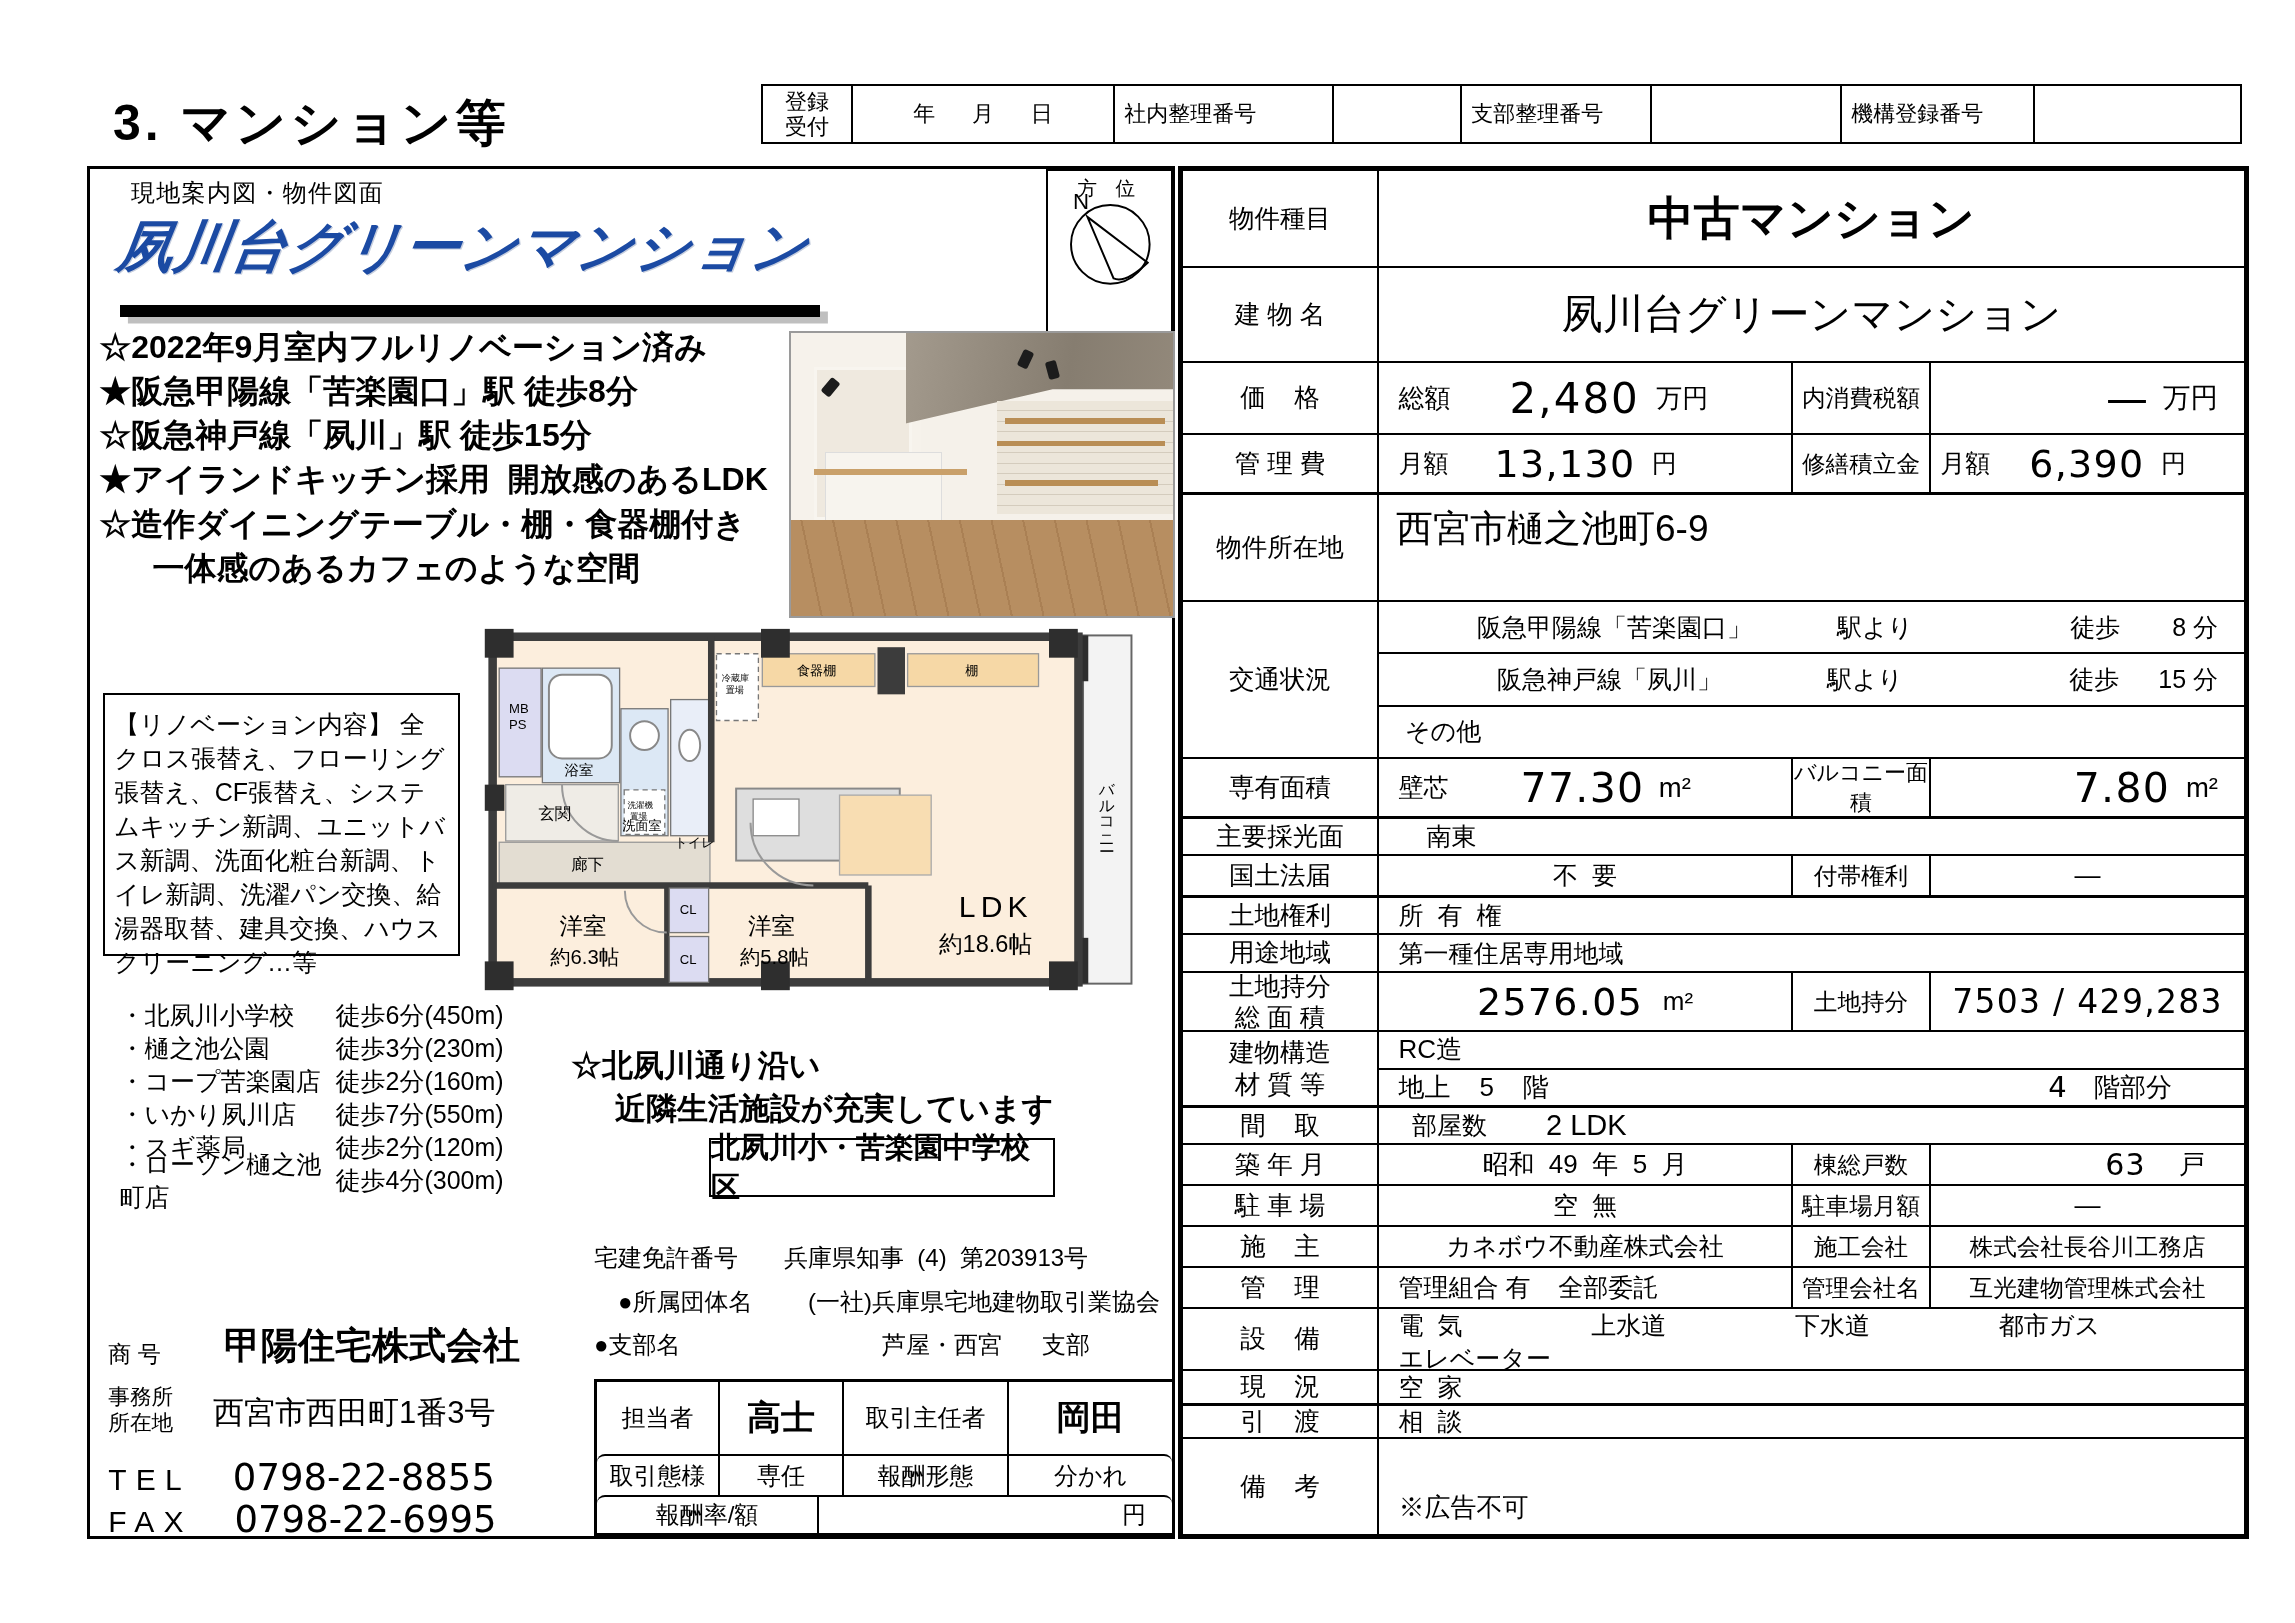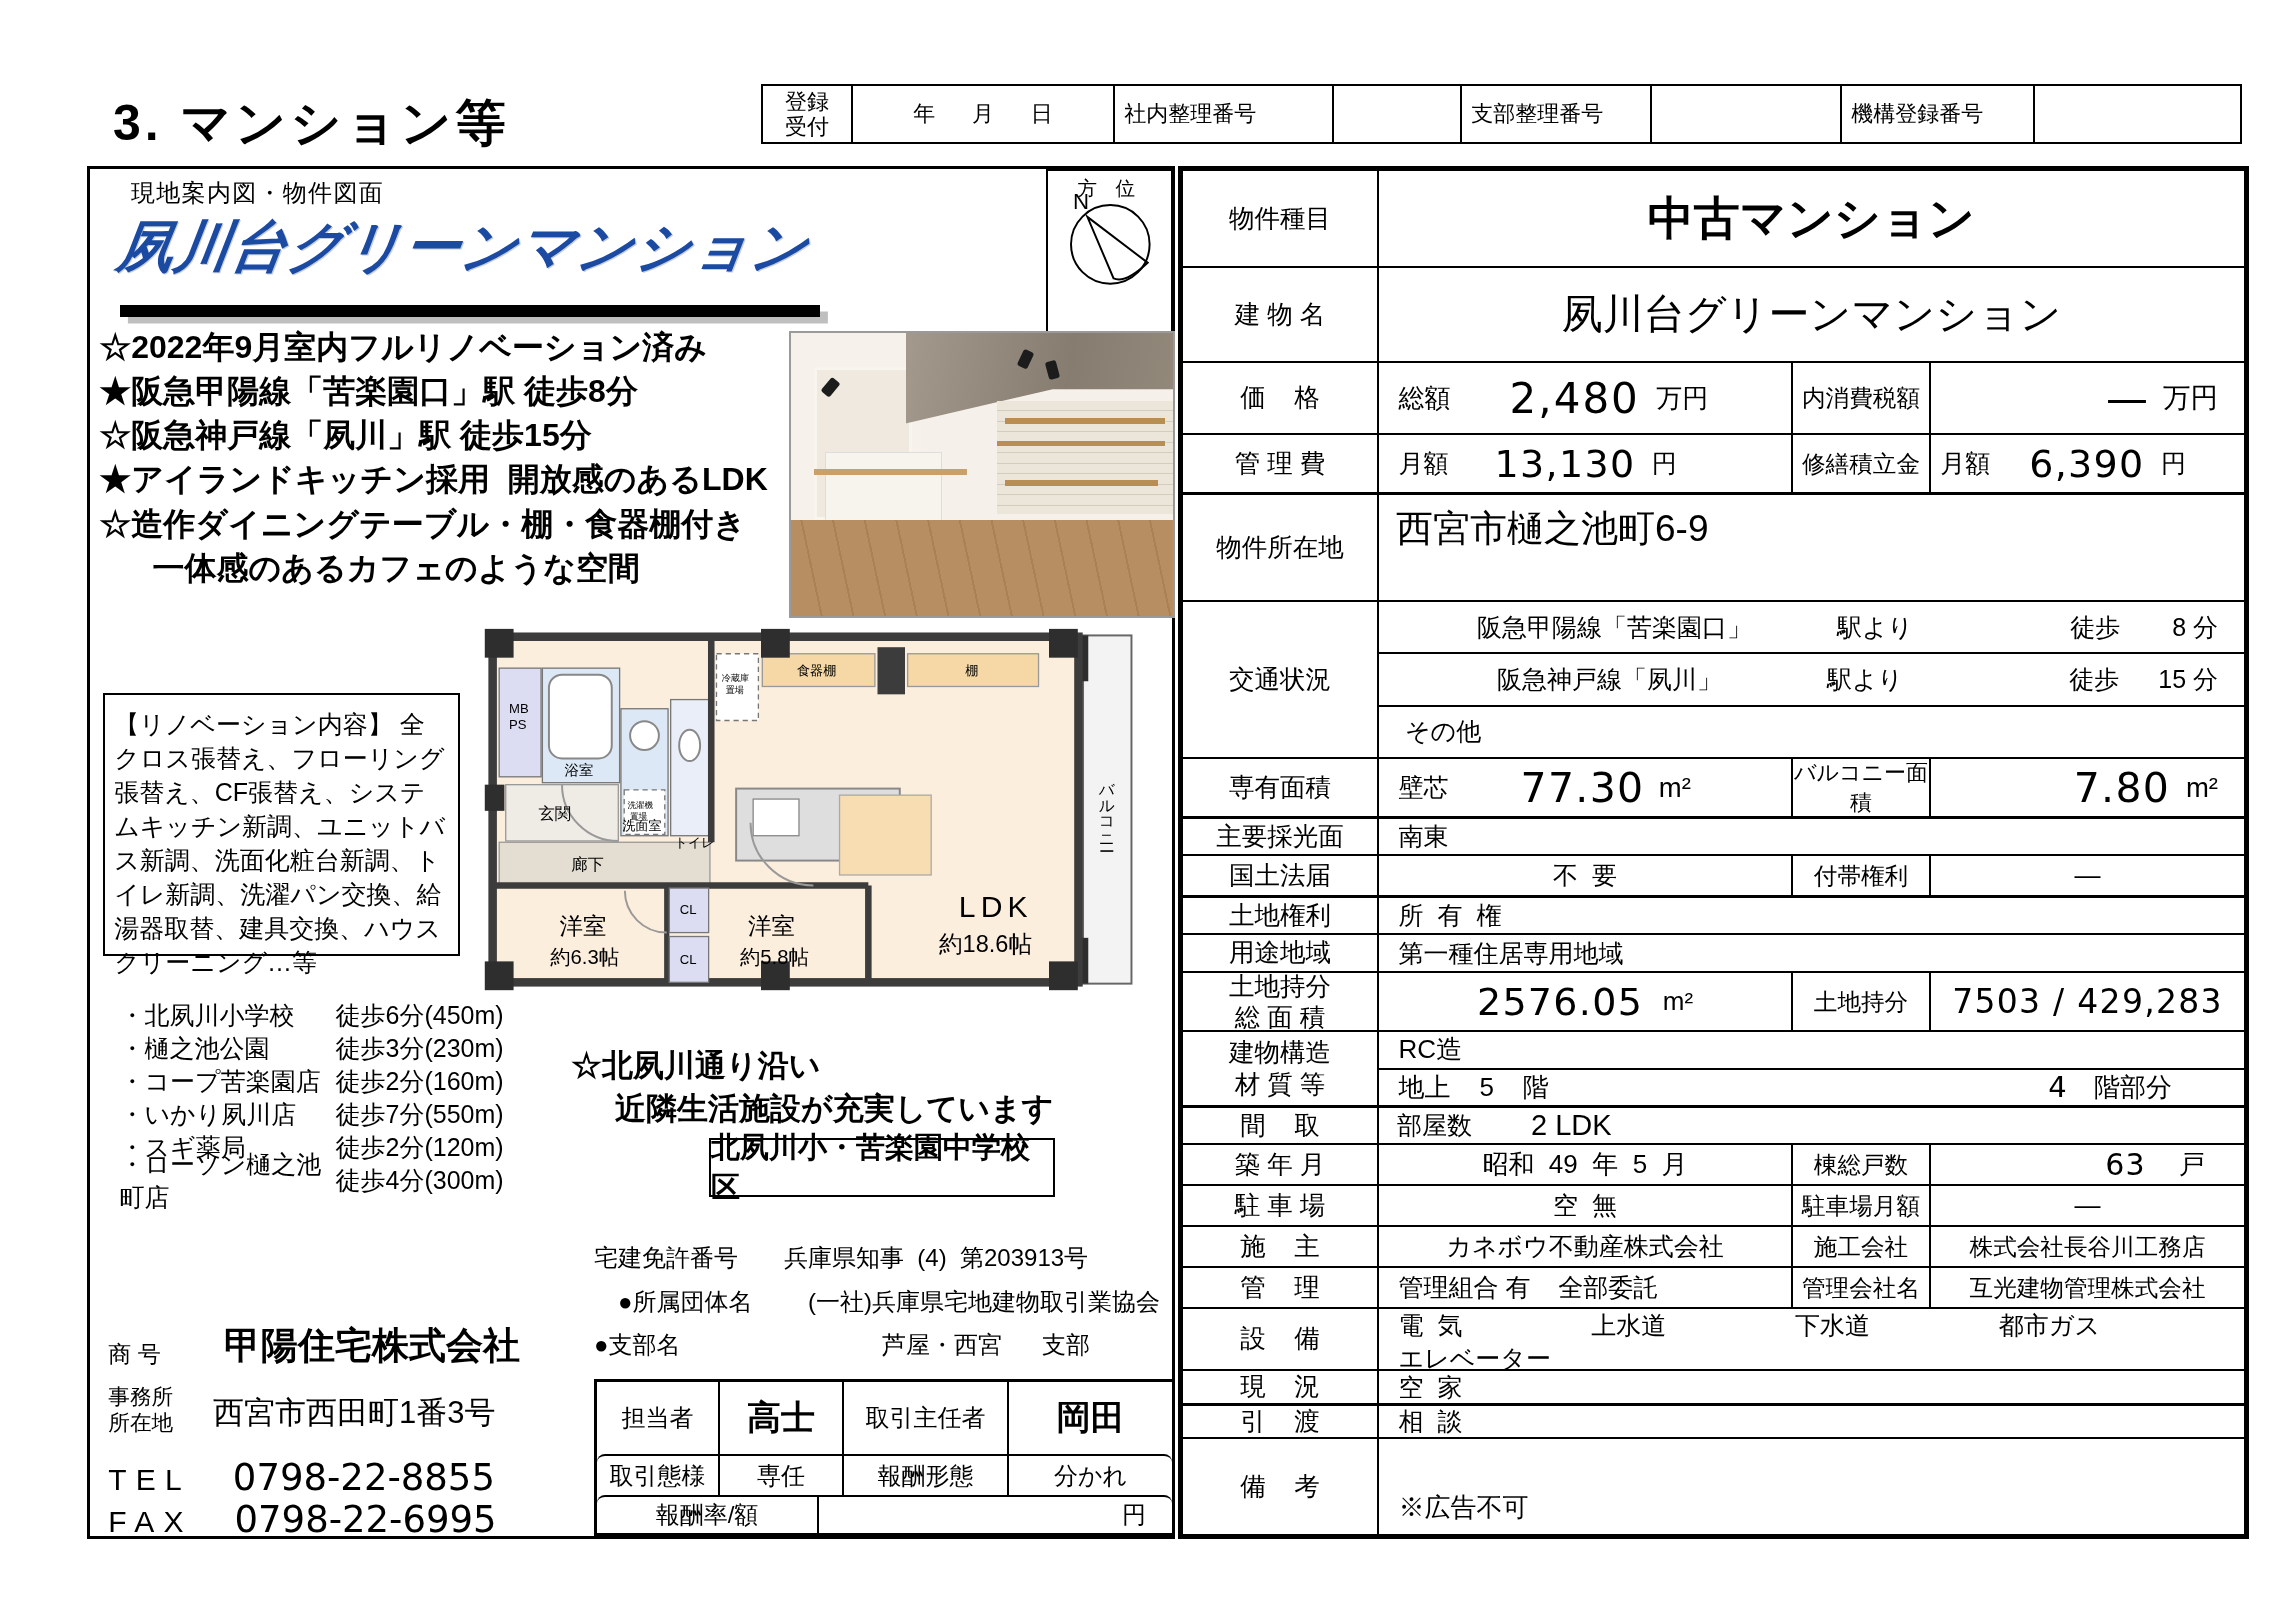--- a/index.html
+++ b/index.html
@@ -390,21 +390,21 @@
         <span class="num t" style="font-size:41px;padding-left:72px;">77.30</span>
         <span class="t" style="padding-left:14.4px;font-size:27.5px;">m²</span>
       </div>
       <div class="rt-midlb t" style="font-size:22px;">バルコニー面積</div>
       <div class="rt-v2" style="justify-content:flex-end;padding-right:26px;font-size:27.5px;">
         <span class="num t" style="font-size:41px;">7.80</span>
         <span class="t" style="padding-left:15.7px;">m²</span>
       </div>
     </div>
 
-    <div class="rt-row thick" style="height:38px;">
+    <div class="rt-row thick" style="height:38px;gap:28px;">
       <div class="rt-label t">主要採光面</div>
       <div class="rt-content t" style="padding-left:19.6px;font-size:25px;">南東</div>
     </div>
 
     <div class="rt-row" style="height:41px;">
       <div class="rt-label t">国土法届</div>
       <div class="rt-v1" style="justify-content:center;font-size:25px;">
         <span class="t">不  要</span>
       </div>
       <div class="rt-midlb t">付帯権利</div>
@@ -450,21 +450,21 @@
         <div style="flex:1;padding:0 72px 0 19.6px;font-size:26px;">
           <span class="t">地上    5    階</span>
           <span class="num t" style="margin-left:auto;font-size:29px;">4</span>
           <span class="t" style="padding-left:26px;">階部分</span>
         </div>
       </div>
     </div>
 
     <div class="rt-row thick" style="height:38px;">
       <div class="rt-label t">間    取</div>
-      <div class="rt-content" style="padding-left:18px;font-size:25px;">
+      <div class="rt-content" style="padding-left:33px;font-size:25px;">
         <span class="t">部屋数</span>
         <span class="t" style="padding-left:59px;font-size:29px;">2 LDK</span>
       </div>
     </div>
 
     <div class="rt-row" style="height:41px;">
       <div class="rt-label t">築 年 月</div>
       <div class="rt-v1" style="justify-content:center;font-size:26px;">
         <span class="t">昭和  49  年  5  月</span>
       </div>

